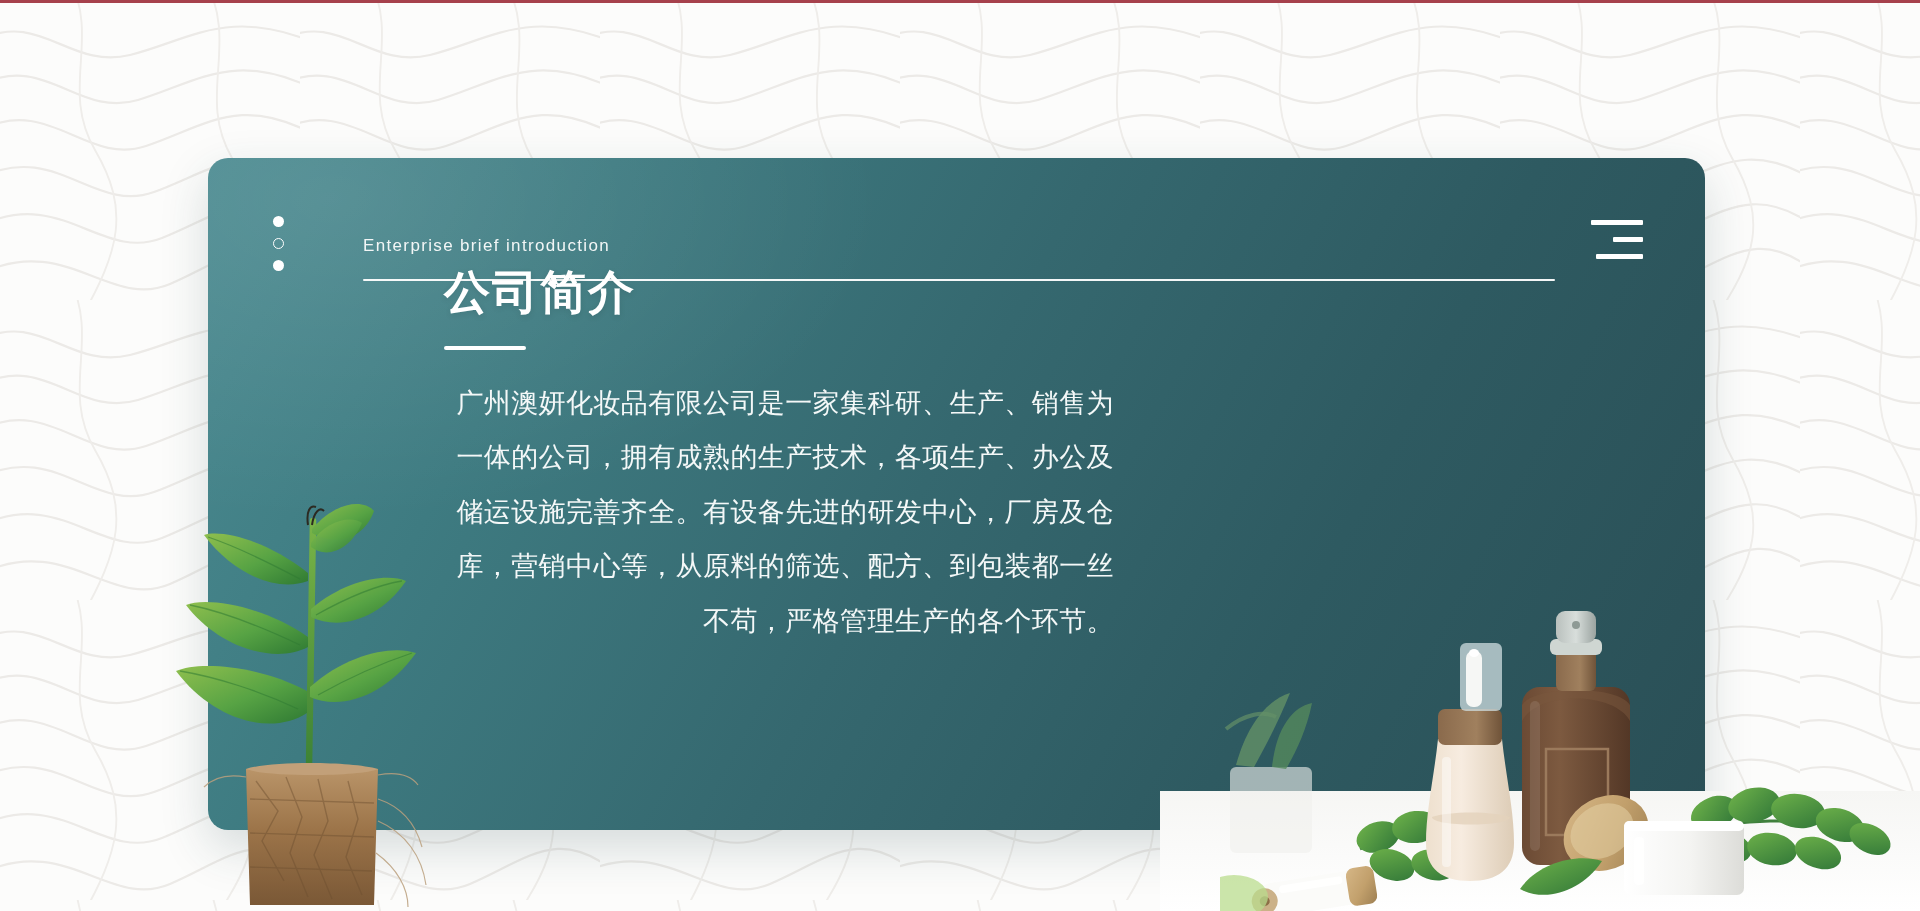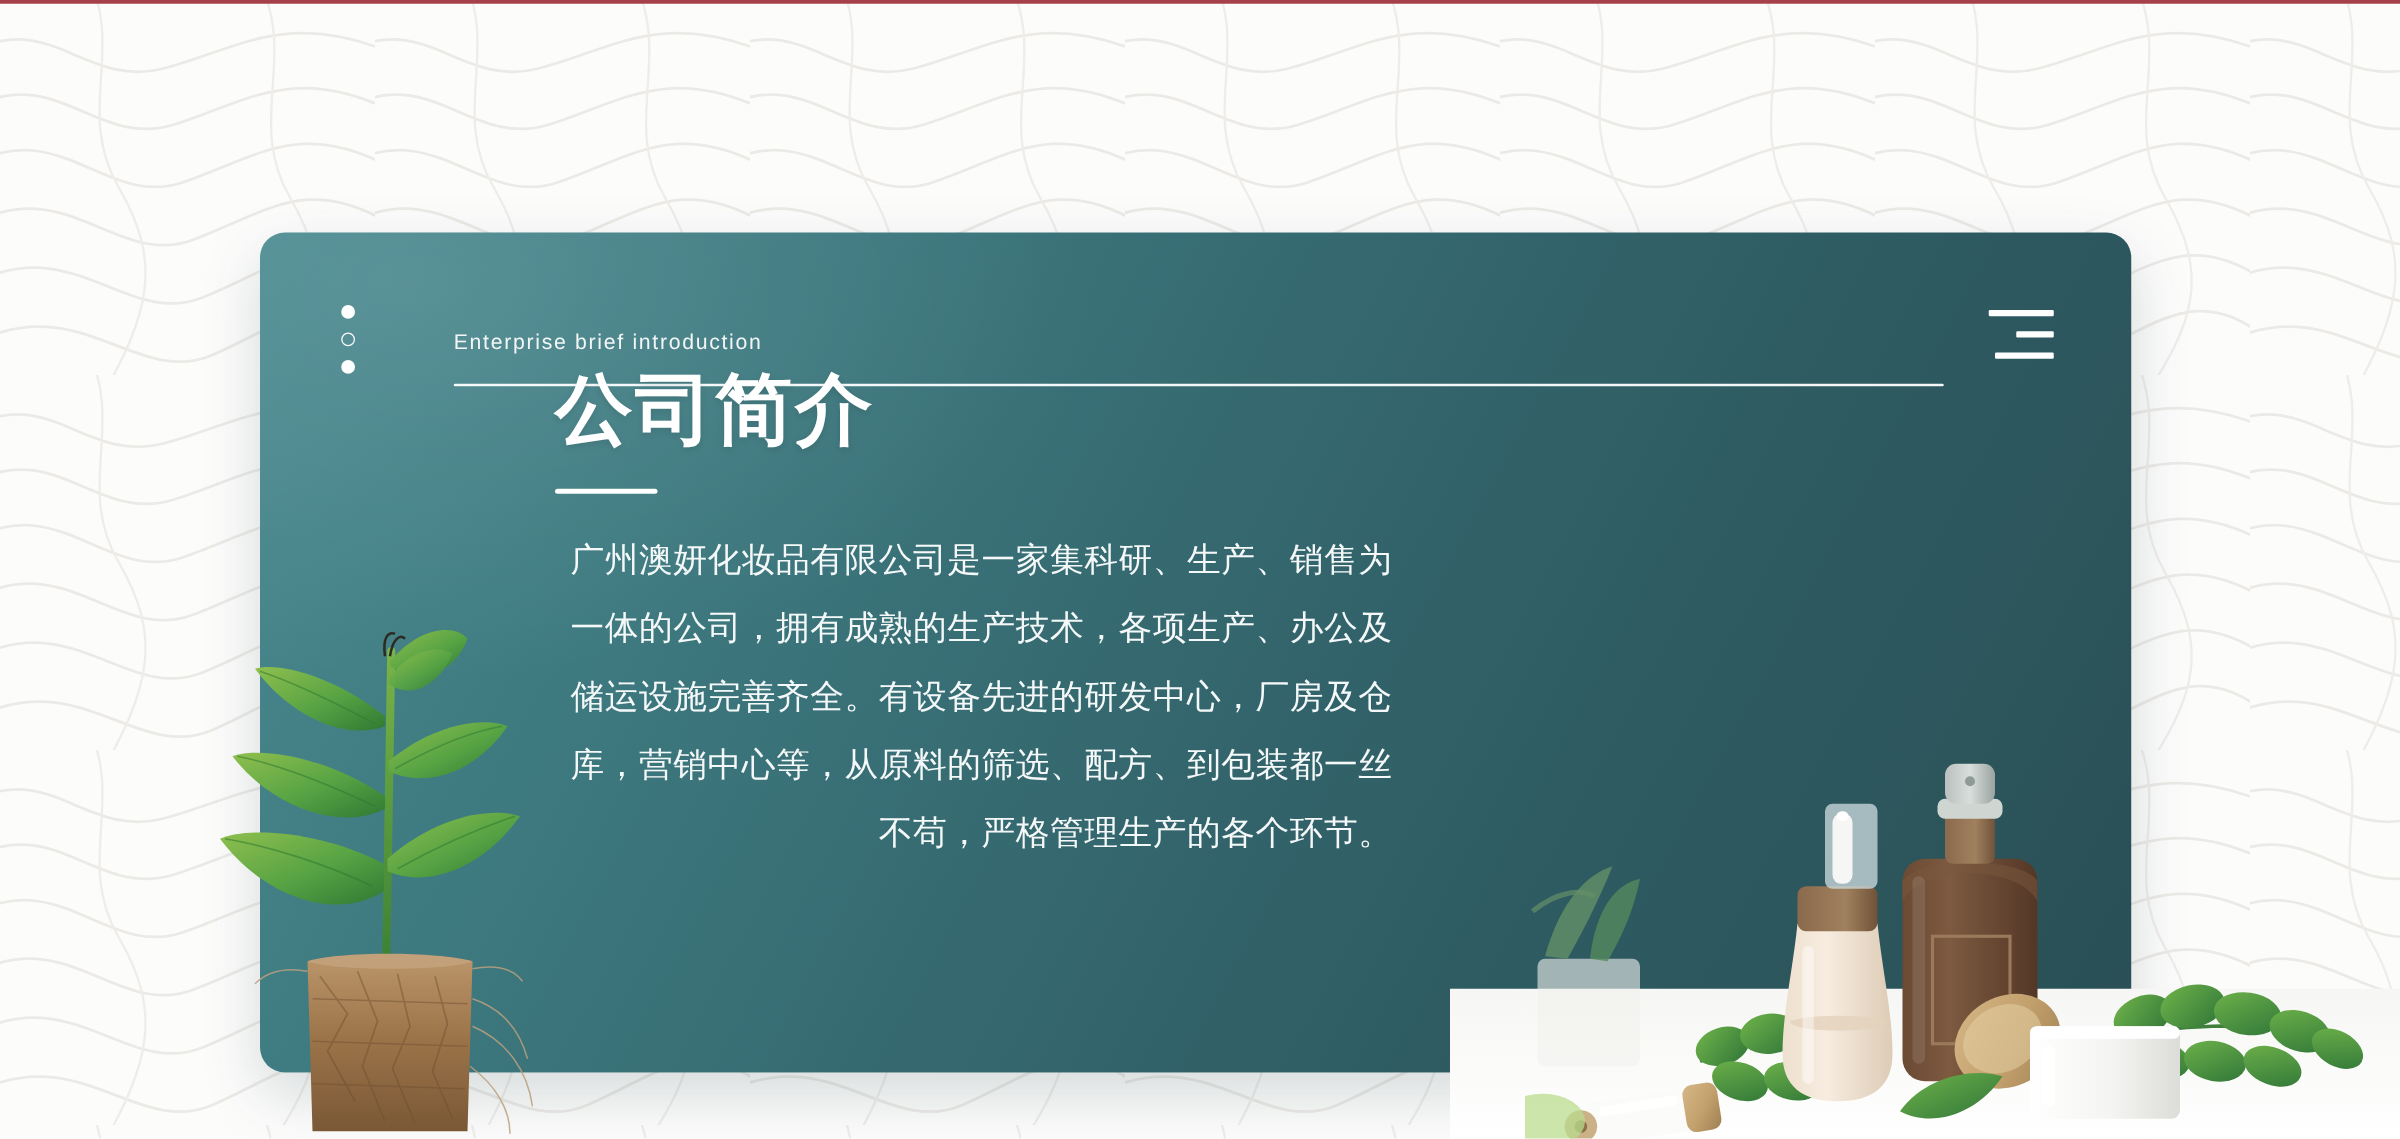--- a/index.html
+++ b/index.html
@@ -38,21 +38,20 @@
   
   .card {
     position:absolute;
     left:208px; top:158px;
     width:1497px; height:672px;
     border-radius:20px;
     background:linear-gradient(118deg,#4a8a90 0%,#3e7b81 22%,#35686f 48%,#2e5a61 72%,#2a4f56 100%);
     box-shadow:0 18px 48px rgba(40,70,75,0.18);
     z-index:5;
     overflow:hidden;
-    margin-top:28px;
   }
   .card-sheen {
     position:absolute; inset:0;
     background:radial-gradient(900px 520px at 8% 6%, rgba(255,255,255,0.10) 0%, rgba(255,255,255,0) 62%);
     pointer-events:none;
   }
 
   
   .card-header {
     position:absolute;
@@ -114,21 +113,21 @@
   .hamburger span:nth-child(3){ left:5px;top:34px;width:47px; }
 
   
   .body-block {
     position:absolute;
     left:236px; top:110px;
     width:700px;
   }
 
   .headline {
-    font-size:62px;
+    font-size:46px;
     font-weight:700;
     color:#ffffff;
     line-height:1.08;
     letter-spacing:2px;
     text-shadow:0 2px 6px rgba(0,0,0,0.10);
   }
 
   .headline-rule {
     margin-top:28px;
     width:82px; height:4px;

